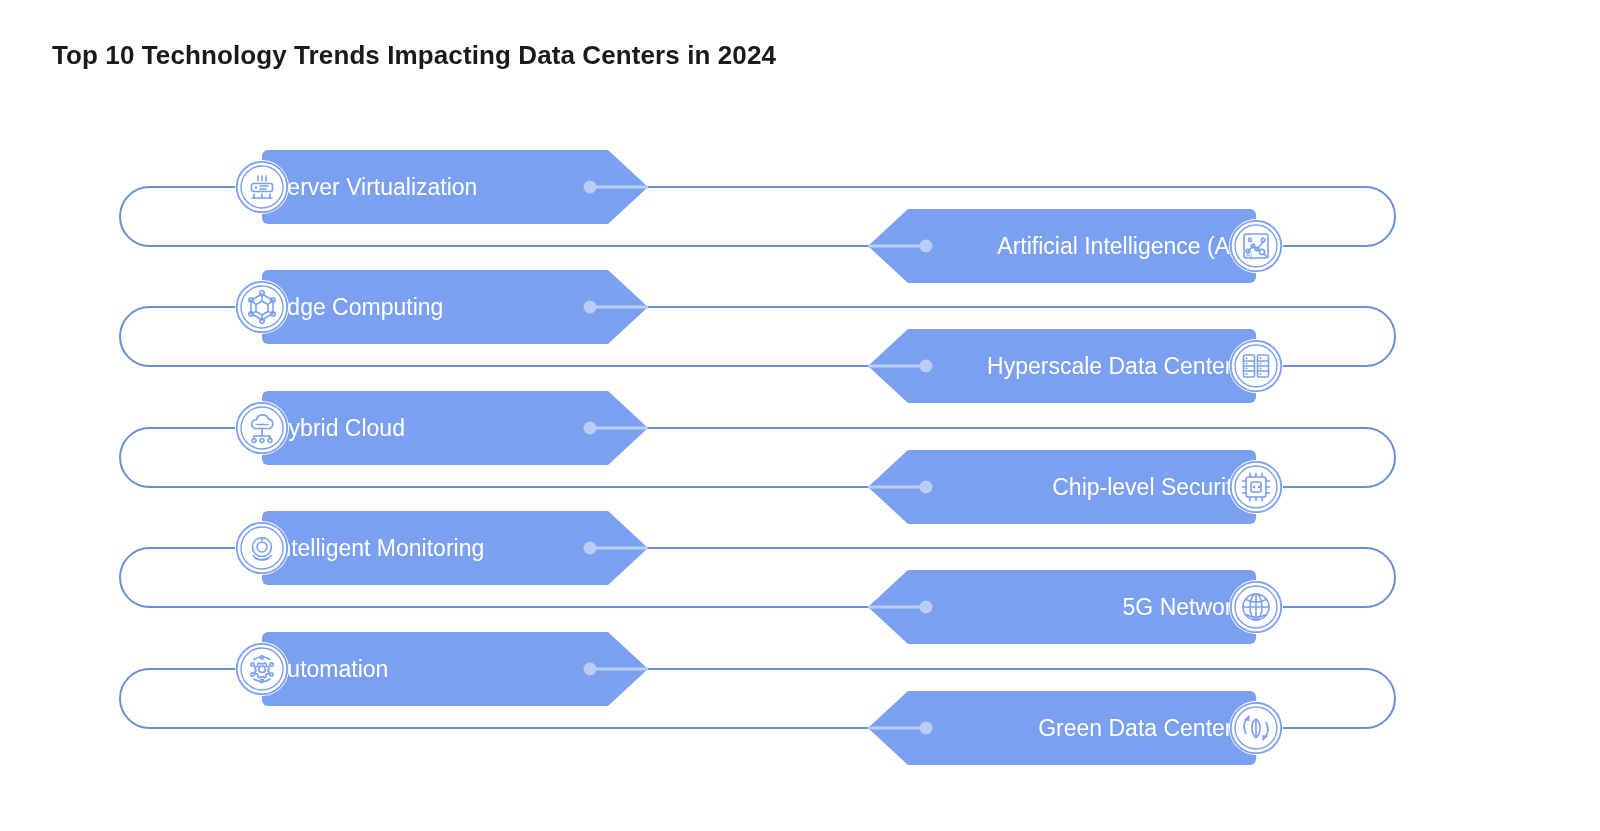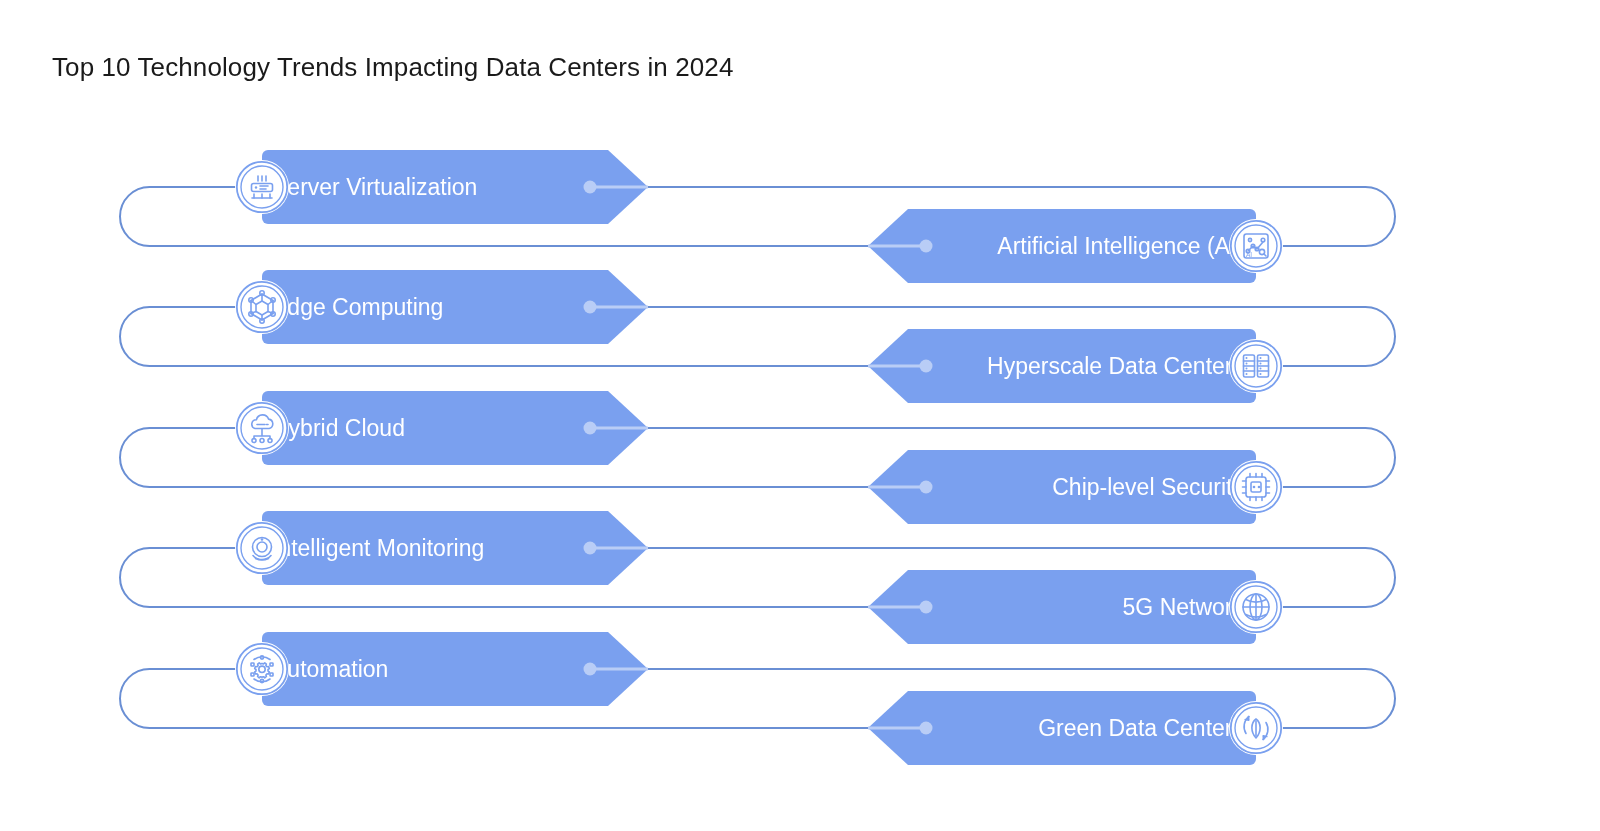--- a/index.html
+++ b/index.html
@@ -5,23 +5,23 @@
   html,body{margin:0;padding:0;}
   body{
     width:1600px;height:831px;
     background:#ffffff;
     font-family:"Liberation Sans","DejaVu Sans",sans-serif;
     overflow:hidden;
     position:relative;
   }
   #page-title{
     position:absolute;
-    left:52px; top:52px;
+    left:52px; top:40px;
     font-size:26px;
-    font-weight:normal;
+    font-weight:bold;
     color:#1a1a1a;
     letter-spacing:.1px;
     white-space:nowrap;
   }
   #diagram{
     position:absolute;
     left:0; top:0;
     width:1600px; height:831px;
   }
   .stage{position:absolute;left:0;top:0;width:1600px;height:831px;}

